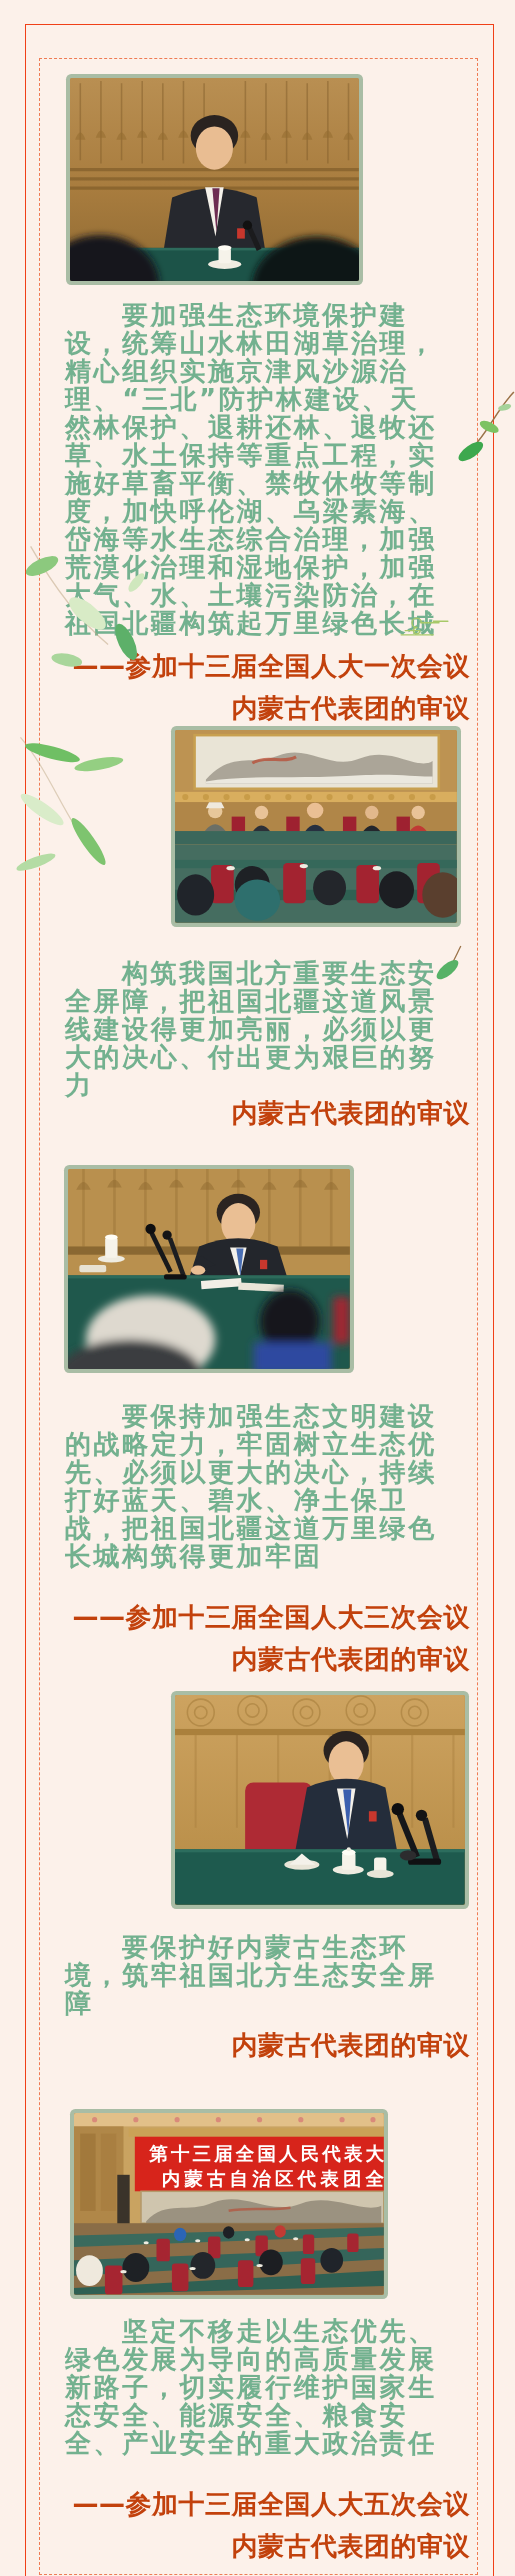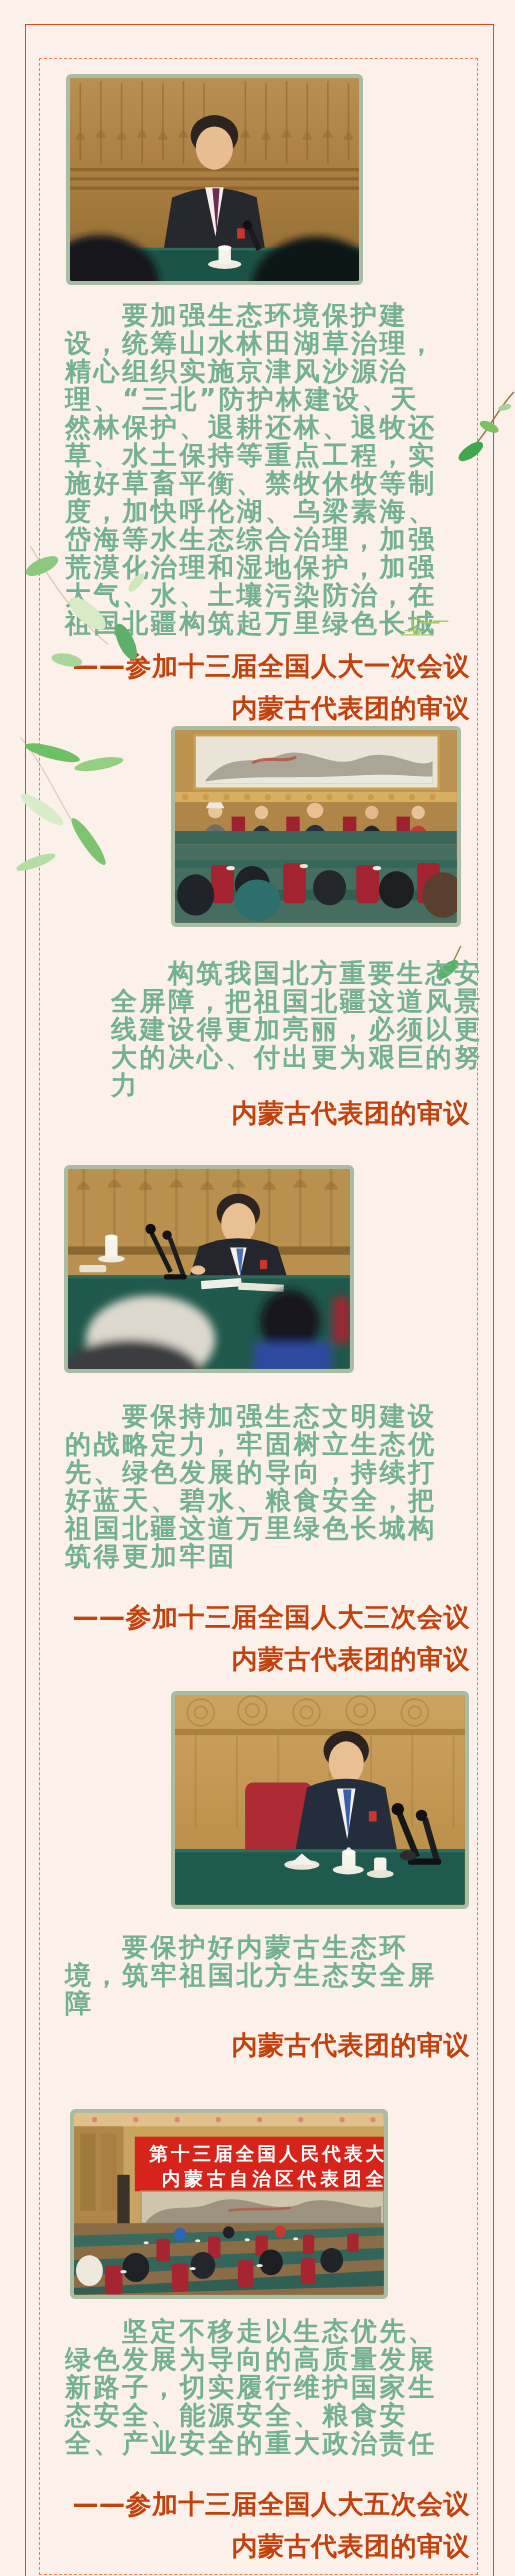--- a/index.html
+++ b/index.html
@@ -184,21 +184,21 @@
     <ellipse cx="72" cy="150" rx="50" ry="13" fill="#d9ecc9" transform="rotate(35 72 150)"></ellipse>
     <ellipse cx="162" cy="212" rx="55" ry="12" fill="#7ec46f" transform="rotate(55 162 212)"></ellipse>
     <ellipse cx="60" cy="252" rx="40" ry="10" fill="#b4dca4" transform="rotate(-20 60 252)"></ellipse>
   </svg>
 
   <svg class="deco" style="left:430px;top:943px;" width="36" height="41" viewBox="0 0 70 80">
     <path d="M60 6 C50 26 44 40 36 52" stroke="#9b7248" stroke-width="2.5" fill="none"></path>
     <ellipse cx="34" cy="52" rx="26" ry="11" fill="#57b267" transform="rotate(-40 34 52)"></ellipse>
   </svg>
 
-  <div class="quote" style="top:959px;margin-left:46px;">构筑我国北方重要生态安全屏障，把祖国北疆这道风景线建设得更加亮丽，必须以更大的决心、付出更为艰巨的努力</div>
+  <div class="quote" style="top:959px;">构筑我国北方重要生态安全屏障，把祖国北疆这道风景线建设得更加亮丽，必须以更大的决心、付出更为艰巨的努力</div>
 
   <div class="attr" style="top:1092px;">
     <div>内蒙古代表团的审议</div>
   </div>
 
   <div class="photo" style="left:64px;top:1165px;width:290px;height:208px;">
     <div class="photo-inner">
       <svg viewBox="0 0 546 387" preserveAspectRatio="none">
         <defs>
             <filter id="blur3">
@@ -246,21 +246,21 @@
           <ellipse cx="160" cy="330" rx="125" ry="85" fill="#ded9cf"></ellipse>
           <ellipse cx="120" cy="400" rx="140" ry="70" fill="#3a3c40"></ellipse>
           <ellipse cx="430" cy="296" rx="58" ry="62" fill="#17181c"></ellipse>
           <rect x="360" y="336" width="150" height="60" fill="#2f4aa0"></rect>
           <rect x="514" y="248" width="32" height="90" fill="#a02532"></rect>
         </g>
       </svg>
     </div>
   </div>
 
-  <div class="quote" style="top:1402px;">要保持加强生态文明建设的战略定力，牢固树立生态优先、绿色发展的导向，持续打好蓝天、碧水、粮食安全，把祖国北疆这道万里绿色长城构筑得更加牢固</div>
+  <div class="quote" style="top:1402px;">要保持加强生态文明建设的战略定力，牢固树立生态优先、必须以更大的决心，持续打好蓝天、碧水、净土保卫战，把祖国北疆这道万里绿色长城构筑得更加牢固</div>
 
   <div class="attr" style="top:1596px;">
     <div>——参加十三届全国人大三次会议</div>
     <div>内蒙古代表团的审议</div>
   </div>
 
   <div class="photo" style="left:171px;top:1691px;width:298px;height:218px;">
     <div class="photo-inner">
       <svg viewBox="0 0 562 408" preserveAspectRatio="none">
         <defs>

